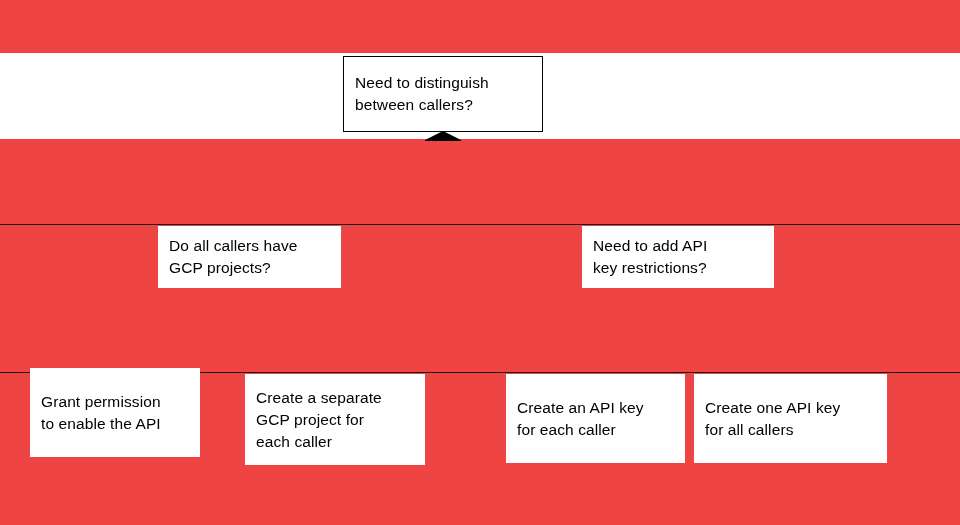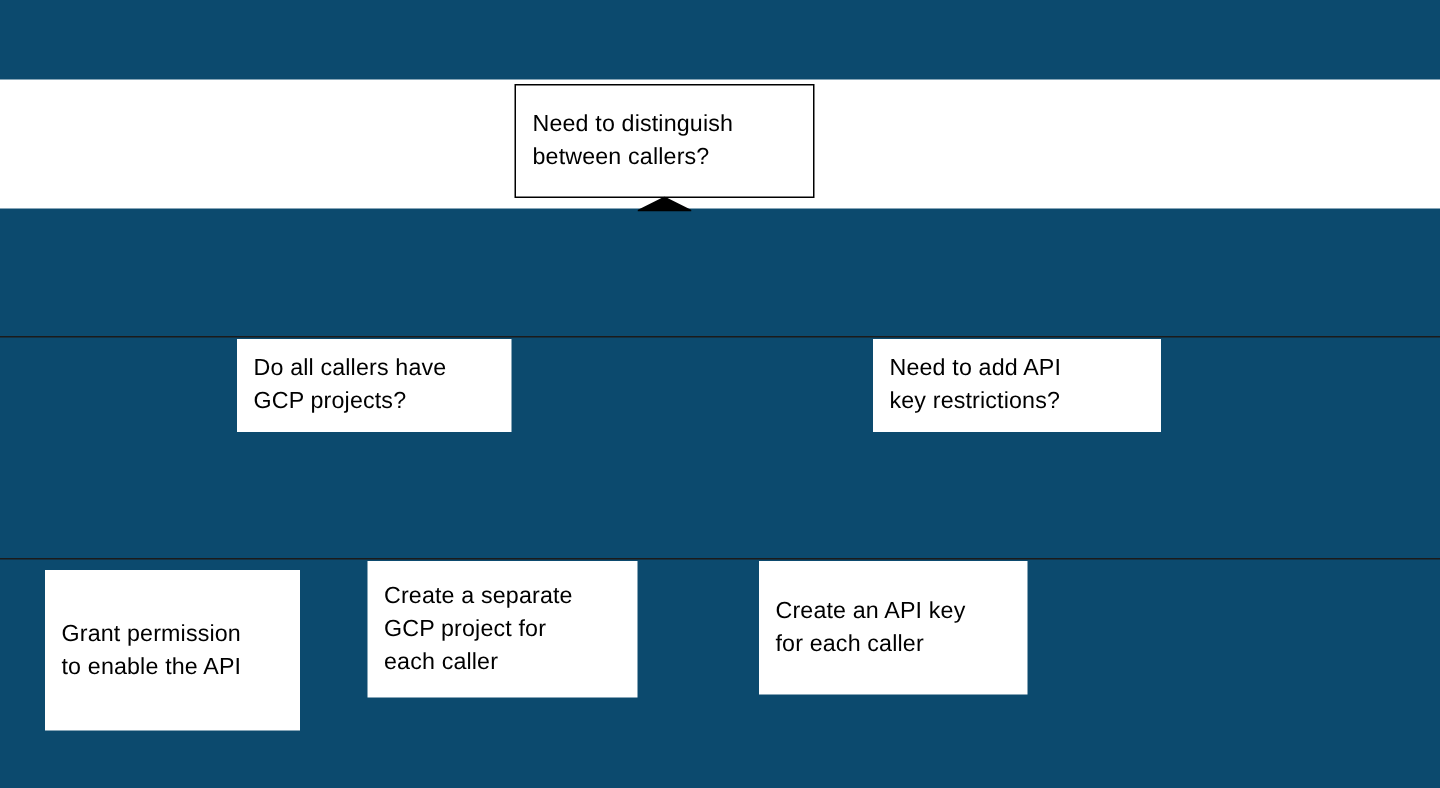--- a/index.html
+++ b/index.html
@@ -4,21 +4,21 @@
 <style>
   html, body {
     margin: 0;
     padding: 0;
     background: #000000;
   }
   #canvas {
     position: relative;
     width: 960px;
     height: 525px;
-    background: #0c4a6e;
+    background: #ef4444;
     overflow: hidden;
     font-family: "Liberation Sans", sans-serif;
   }
 
   
   .band {
     position: absolute;
     left: 0;
     width: 960px;
     background: #ffffff;
@@ -77,23 +77,23 @@
   #node-decision-restrictions {
     left: 582px;
     top: 226px;
     width: 192px;
     height: 62px;
   }
 
   
   #node-leaf-grant {
     left: 30px;
-    top: 380px;
+    top: 368px;
     width: 170px;
-    height: 107px;
+    height: 89px;
   }
   #node-leaf-separate-project {
     left: 245px;
     top: 374px;
     width: 180px;
     height: 91px;
   }
   #node-leaf-key-each {
     left: 478px;
     top: 374px;
@@ -158,14 +158,18 @@
     <span class="label">Create a separate
 GCP project for
 each caller</span>
   </div>
 
   <div class="node" id="node-leaf-key-each">
     <span class="label">Create an API key
 for each caller</span>
   </div>
 
+  <div class="node" id="node-leaf-key-all">
+    <span class="label">Create one API key
+for all callers</span>
+  </div>
 
 </div>
 
 </body></html>

